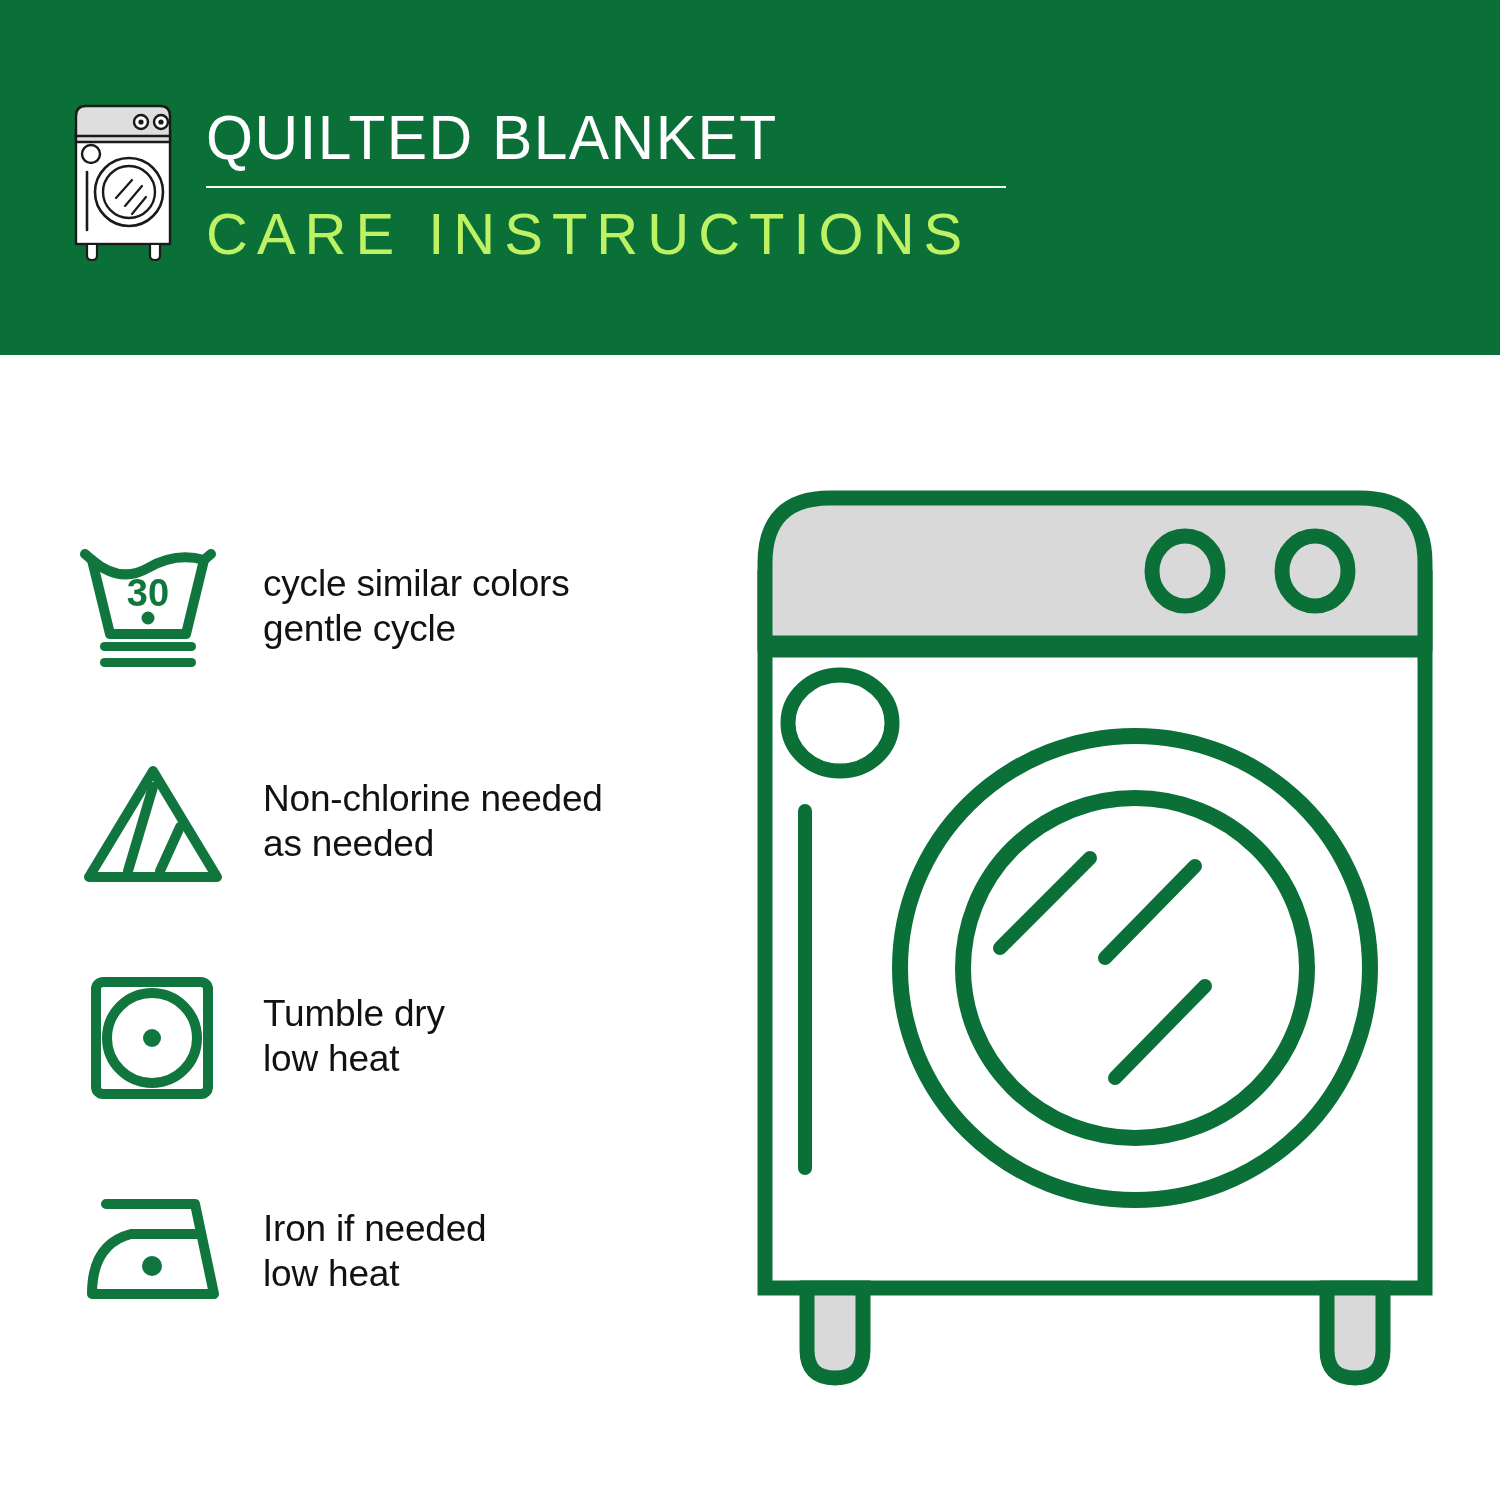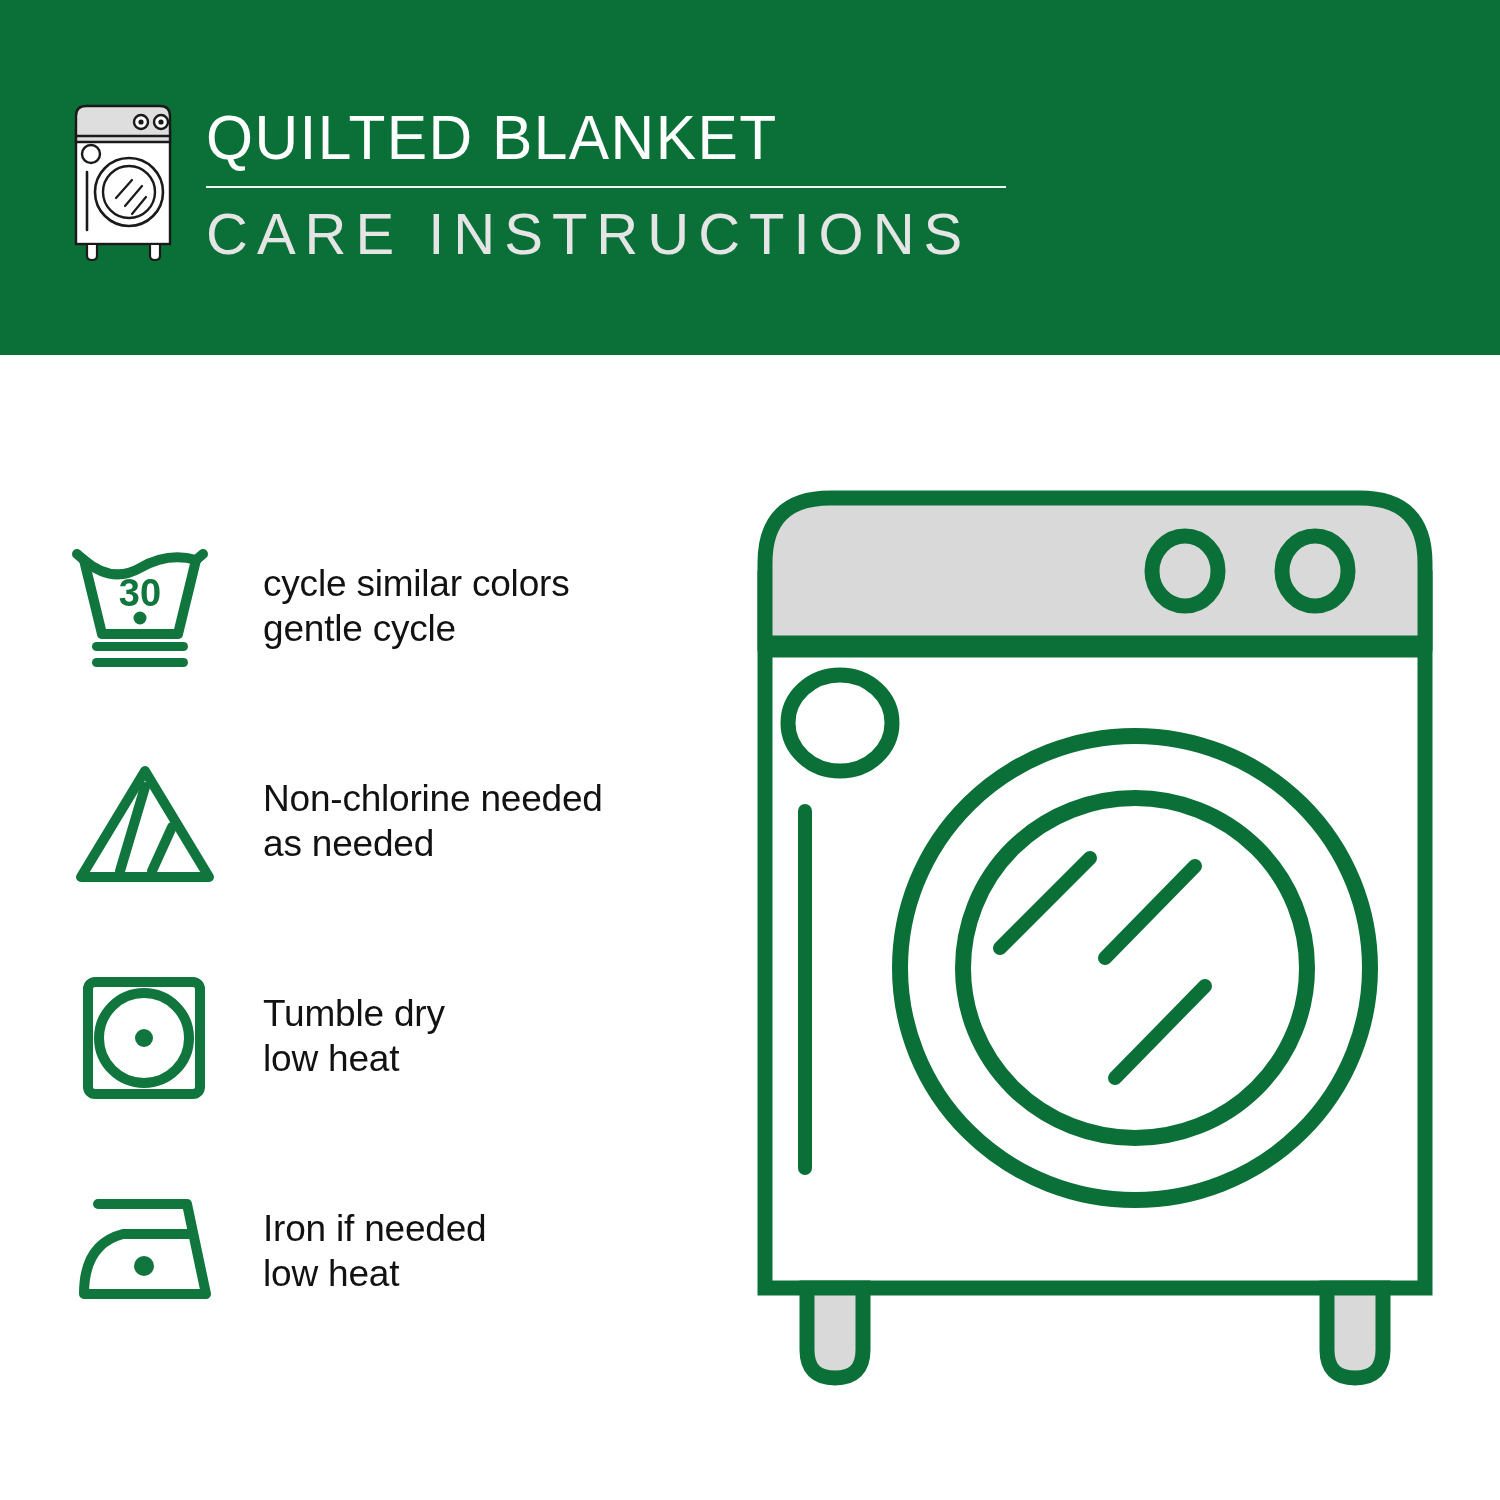--- a/index.html
+++ b/index.html
@@ -54,21 +54,21 @@
     white-space: nowrap;
   }
   .title-rule {
     width: 800px;
     height: 2px;
     background: #ffffff;
     margin: 14px 0 14px 0;
     opacity: 0.95;
   }
   .title-sub {
-    color: #e5e5e5;
+    color: #bef264;
     font-size: 58px;
     line-height: 64px;
     font-weight: 300;
     letter-spacing: 9px;
     font-family: "Liberation Sans Narrow", "Liberation Sans", sans-serif;
     white-space: nowrap;
   }
 
   
   .content {
@@ -90,21 +90,21 @@
   .care-row {
     display: flex;
     align-items: center;
     height: 215px;
   }
   .care-symbol {
     width: 185px;
     flex: 0 0 185px;
     display: flex;
     align-items: center;
-    justify-content: flex-start;
+    justify-content: center;
   }
   .care-text {
     flex: 1 1 auto;
     color: #121212;
     font-size: 37px;
     line-height: 45px;
     font-weight: 400;
     letter-spacing: -0.2px;
     padding-left: 18px;
   }

